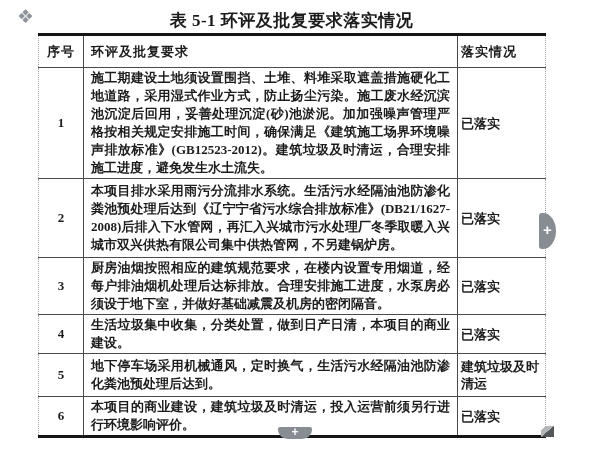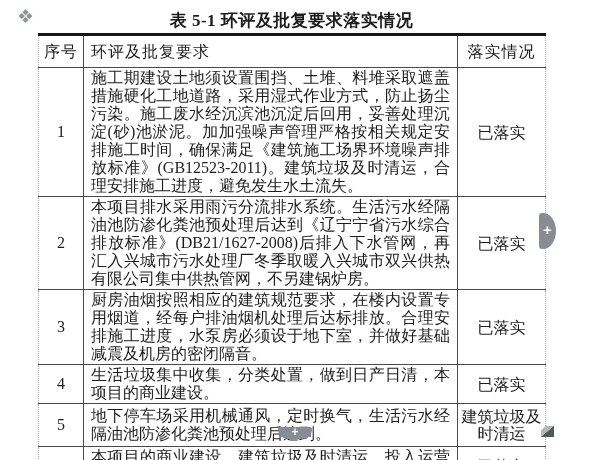--- a/index.html
+++ b/index.html
@@ -15,25 +15,25 @@
     position:absolute;left:17px;top:7px;font-size:19px;line-height:19px;
     color:#8e949a;cursor:move;user-select:none;
   }
   table.env-table{
     position:absolute;left:38px;top:33px;width:507px;
     border-collapse:collapse;table-layout:fixed;
     border-top:3px solid #151515;border-bottom:3px solid #151515;
   }
   .env-table th,.env-table td{
     border:1.5px solid #4a4a4a;overflow:hidden;
-    font-size:16px;line-height:18px;font-weight:normal;
+    font-size:13px;line-height:18px;font-weight:bold;
     vertical-align:middle;padding:1px 4px;
   }
   .env-table .c1{border-left:1px dotted #a3a8ad;text-align:center;}
-  .env-table .c3{border-right:1px dotted #a3a8ad;text-align:center;line-height:17px;padding:1px 3px;margin-left:35px;}
+  .env-table .c3{border-right:1px dotted #a3a8ad;text-align:left;line-height:17px;padding:1px 3px;margin-left:35px;}
   .env-table .c2{text-align:justify;text-align-last:left;padding:1px 7px;}
   .env-table thead th{text-align:center;letter-spacing:1px;}
   .tab-handle{
     position:absolute;background:#878d92;color:#ffffff;text-align:center;
     font-family:"Liberation Sans","DejaVu Sans",sans-serif;font-weight:bold;
     cursor:pointer;user-select:none;
   }
   .tab-right{
     left:539px;top:213px;width:17px;height:36px;
     border-radius:3px 13px 13px 3px / 3px 18px 18px 3px;
@@ -68,21 +68,21 @@
     <thead>
       <tr style="height:33px">
         <th class="c1">序号</th>
         <th class="c2" style="text-align:center">环评及批复要求</th>
         <th class="c3">落实情况</th>
       </tr>
     </thead>
     <tbody>
       <tr style="height:107px">
         <td class="c1">1</td>
-        <td class="c2">施工期建设土地须设置围挡、土堆、料堆采取遮盖措施硬化工地道路，采用湿式作业方式，防止扬尘污染。施工废水经沉滨池沉淀后回用，妥善处理沉淀(砂)池淤泥。加加强噪声管理严格按相关规定安排施工时间，确保满足《建筑施工场界环境噪声排放标准》(GB12523-2011)。建筑垃圾及时清运，合理安排施工进度，避免发生水土流失。</td>
+        <td class="c2">施工期建设土地须设置围挡、土堆、料堆采取遮盖措施硬化工地道路，采用湿式作业方式，防止扬尘污染。施工废水经沉滨池沉淀后回用，妥善处理沉淀(砂)池淤泥。加加强噪声管理严格按相关规定安排施工时间，确保满足《建筑施工场界环境噪声排放标准》(GB12523-2012)。建筑垃圾及时清运，合理安排施工进度，避免发生水土流失。</td>
         <td class="c3">已落实</td>
       </tr>
       <tr style="height:79px">
         <td class="c1">2</td>
         <td class="c2">本项目排水采用雨污分流排水系统。生活污水经隔油池防渗化粪池预处理后达到《辽宁宁省污水综合排放标准》(DB21/1627-2008)后排入下水管网，再汇入兴城市污水处理厂冬季取暖入兴城市双兴供热有限公司集中供热管网，不另建锅炉房。</td>
         <td class="c3">已落实</td>
       </tr>
       <tr style="height:57px">
         <td class="c1">3</td>
         <td class="c2">厨房油烟按照相应的建筑规范要求，在楼内设置专用烟道，经每户排油烟机处理后达标排放。合理安排施工进度，水泵房必须设于地下室，并做好基础减震及机房的密闭隔音。</td>

